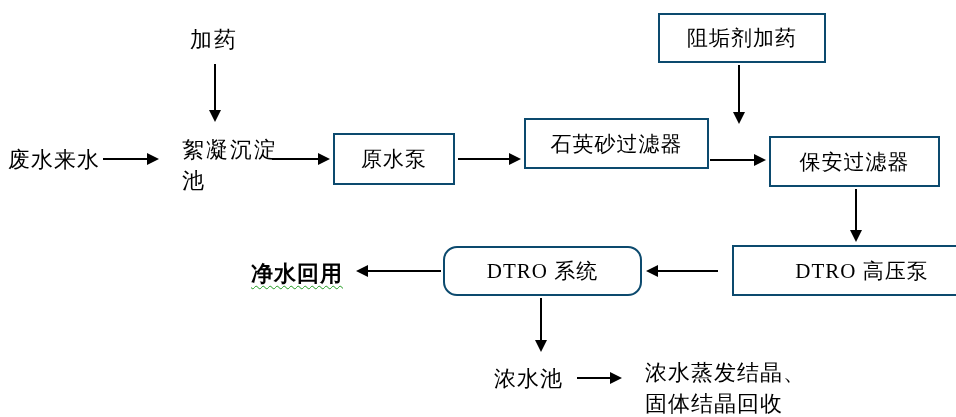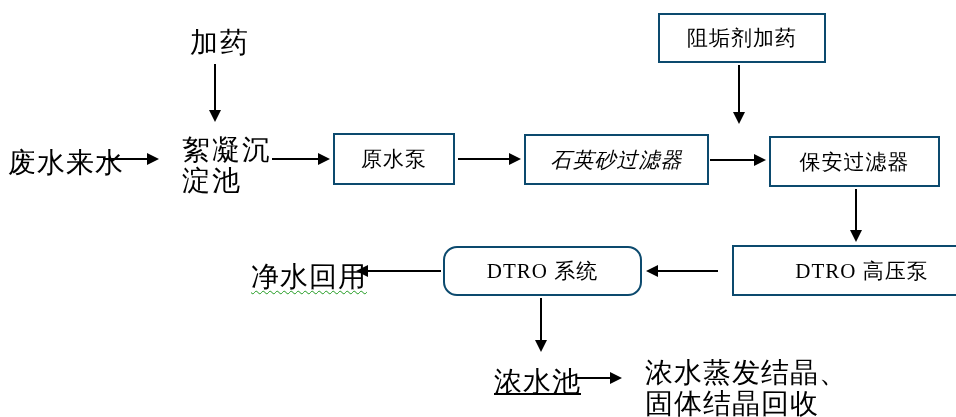--- a/index.html
+++ b/index.html
@@ -6,21 +6,21 @@
   .canvas{
     position:relative;
     width:956px;height:417px;
     background:#ffffff;
     font-family:"Liberation Serif","DejaVu Serif",serif;
     color:#000;
     overflow:hidden;
   }
   .lbl{
     position:absolute;
-    font-size:28px;
+    font-size:22px;
     line-height:1.15;
     white-space:nowrap;
   }
   .box{
     position:absolute;
     border:2px solid #0c4a6e;
     background:#fff;
     display:flex;align-items:center;justify-content:center;
     font-size:21px;
     box-sizing:border-box;
@@ -31,20 +31,21 @@
     line-height:31px;
     letter-spacing:2px;
     margin-left:12px;
   }
   .wavy{
     text-decoration-line:underline;
     text-decoration-style:wavy;
     text-decoration-color:#1f9a1f;
     text-decoration-thickness:1px;
     text-underline-offset:4px;
+    font-weight:bold;
   }
   
   .arr{position:absolute;background:#000;}
   .arr.h{height:2px;}
   .arr.v{width:2px;}
   .arr.h.r::after{
     content:"";position:absolute;right:-12px;top:-5px;width:0;height:0;
     border-left:12px solid #000;border-top:6px solid transparent;border-bottom:6px solid transparent;
   }
   .arr.h.l::before{
@@ -62,30 +63,30 @@
 <div class="canvas">
 
   <div class="lbl" style="left:190px;top:27px;letter-spacing:2px;">加药</div>
 
   <div class="lbl" style="left:8px;top:147px;letter-spacing:1px;">废水来水</div>
 
   <div class="lbl wrap" style="left:170px;top:134px;width:100px;">絮凝沉淀池</div>
 
   <div class="lbl wavy" style="left:251px;top:261px;letter-spacing:1px;">净水回用</div>
 
-  <div class="lbl" style="left:494px;top:366px;letter-spacing:1px;text-decoration:underline;">浓水池</div>
+  <div class="lbl" style="left:494px;top:366px;letter-spacing:1px;">浓水池</div>
 
   <div class="lbl" style="left:645px;top:357px;">
     <div style="line-height:31px;letter-spacing:1px;text-align:center;">浓水蒸发结晶、</div>
     <div style="line-height:31px;letter-spacing:1px;">固体结晶回收</div>
   </div>
 
   <div class="box" style="left:333px;top:133px;width:122px;height:52px;">原水泵</div>
 
-  <div class="box" style="left:524px;top:134px;width:185px;height:51px;font-style:italic;">石英砂过滤器</div>
+  <div class="box" style="left:524px;top:118px;width:185px;height:51px;">石英砂过滤器</div>
 
   <div class="box" style="left:658px;top:13px;width:168px;height:50px;">阻垢剂加药</div>
 
   <div class="box" style="left:769px;top:136px;width:171px;height:51px;">保安过滤器</div>
 
   <div class="box" style="left:732px;top:245px;width:260px;height:51px;">DTRO 高压泵</div>
 
   <div class="box" style="left:443px;top:246px;width:199px;height:50px;border-radius:14px;">DTRO 系统</div>
 
   <div class="arr h r" style="left:103px;top:158px;width:44px;"></div>

